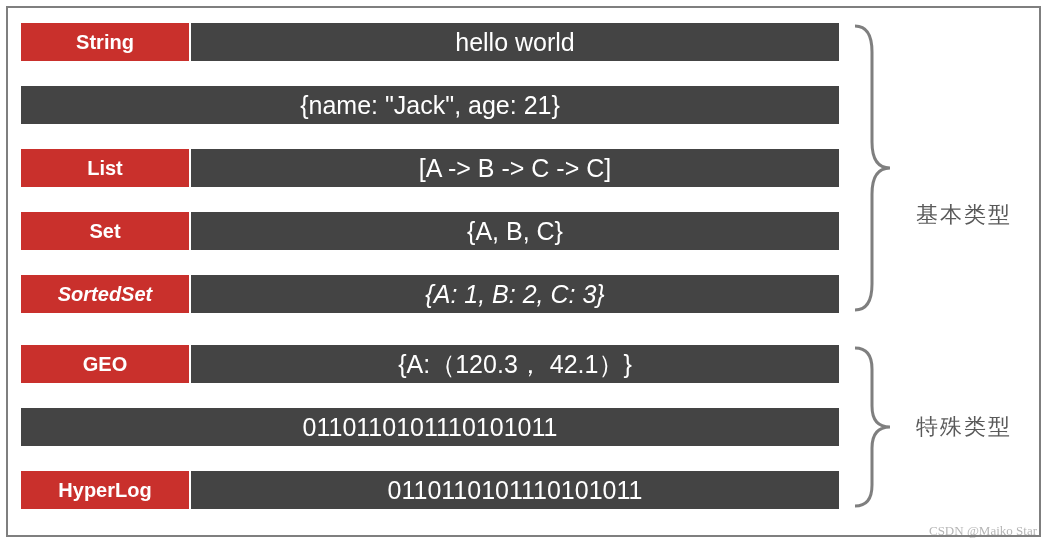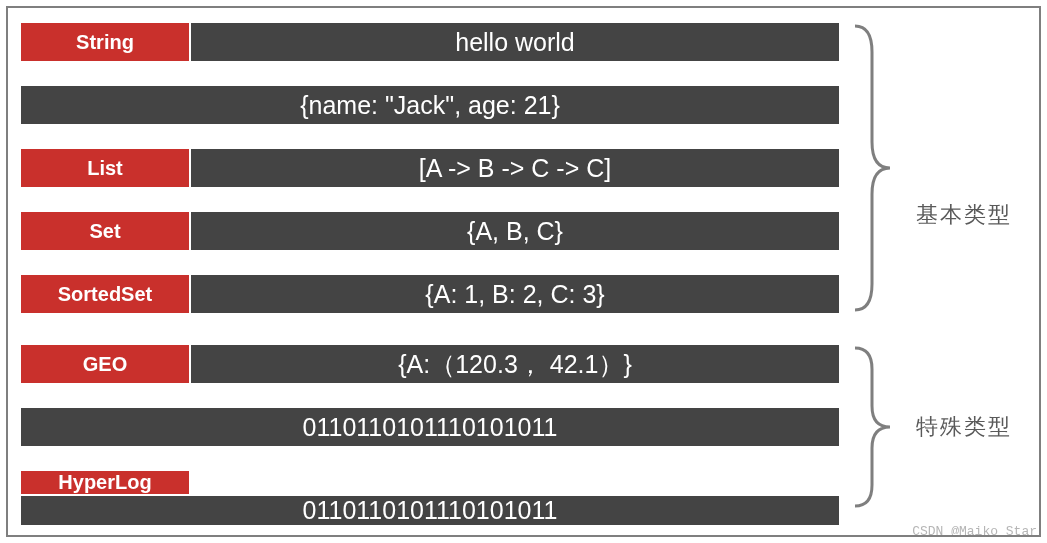--- a/index.html
+++ b/index.html
@@ -24,22 +24,22 @@
     left: 12px;
     top: 14px;
     width: 820px;
   }
   .row {
     display: flex;
     width: 820px;
     height: 40px;
     margin-bottom: 23px;
   }
-  .row:last-child { margin-bottom: 0; flex-direction: column; }
-  .gap-after { margin-bottom: 30px; }
+  .row:last-child { margin-bottom: 0; }
+  .gap-after { margin-bottom: 30px; font-style: italic; }
   .type-cell {
     width: 170px;
     height: 40px;
     background: #c9302c;
     color: #ffffff;
     font-weight: 600;
     font-size: 20px;
     display: flex;
     align-items: center;
     justify-content: center;
@@ -66,21 +66,21 @@
     font-size: 22px;
     color: #5a5a5a;
     letter-spacing: 2px;
   }
   .watermark {
     position: absolute;
     right: 10px;
     bottom: 4px;
     font-size: 13px;
     color: rgba(120,120,120,0.55);
-    font-family: Liberation Mono, monospace;
+    font-family: Liberation Serif, serif;
     text-align: right;
   }
 </style>
 </head>
 <body>
 
 <div class="frame">
 
   <div class="content">
     <div class="row">

